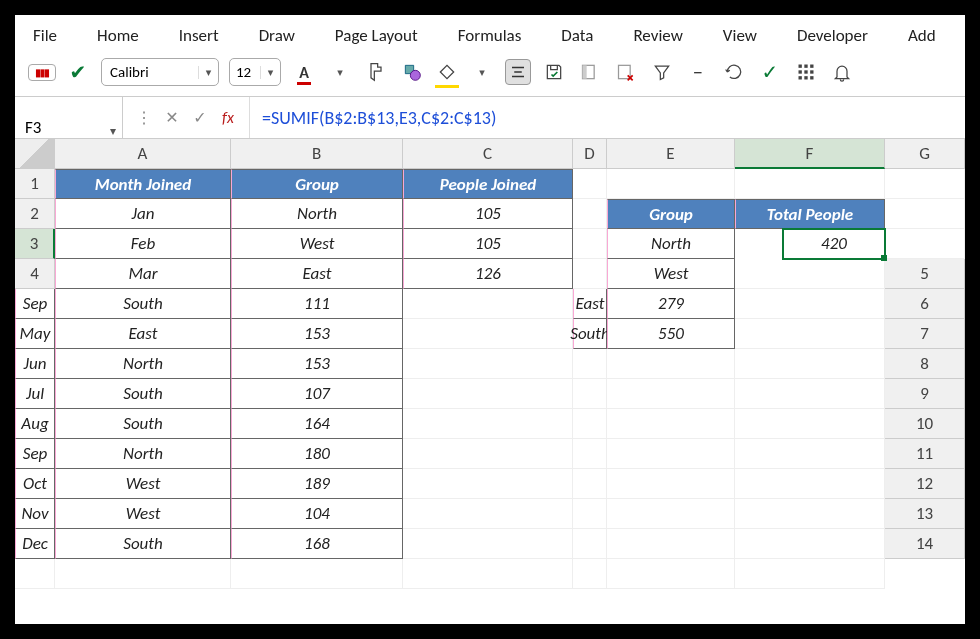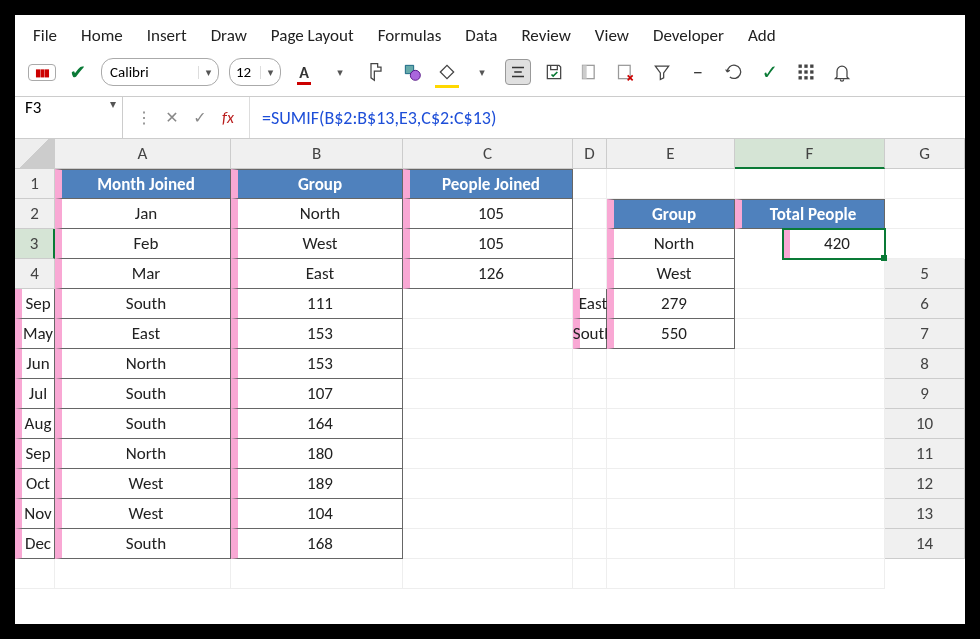--- a/index.html
+++ b/index.html
@@ -13,21 +13,21 @@
   .frame {
     background: #fff;
     position: absolute;
     top: 15px; left: 15px; right: 15px; bottom: 15px;
     display: flex;
     flex-direction: column;
     overflow: hidden;
   }
   .ribbon-tabs {
     display: flex;
-    gap: 24px;
+    gap: 40px;
     padding: 10px 18px 6px 18px;
     font-size: 17px;
     color: #222;
   }
   .ribbon-tabs div { cursor: pointer; }
   .toolbar {
     display: flex;
     align-items: center;
     gap: 10px;
     padding: 6px 14px 10px 14px;
@@ -46,41 +46,41 @@
     border-radius: 4px;
     padding: 1px 6px;
     font-size: 10px;
     font-weight: bold;
     color: #c00;
     letter-spacing: -1px;
   }
   .font-select {
     display: flex; align-items: center;
     border: 1px solid #aaa;
-    border-radius: 12px;
+    border-radius: 5px;
     height: 28px;
   }
   .font-name { width: 96px; padding: 0 8px; font-size: 15px; }
   .font-dd { width: 20px; text-align: center; color: #555; border-left: 1px solid #ddd; font-size: 11px;}
   .font-size { width: 30px; padding: 0 6px; font-size: 15px; text-align: left; }
   .color-A { position: relative; font-weight: bold; font-size: 16px; }
   .color-A::after { content:""; position:absolute; left:-2px; right:-2px; bottom:-3px; height:3px; background:#c00; }
   .fill-bucket { position: relative; width:24px; }
   .fill-bucket::after { content:""; position:absolute; left:0; right:0; bottom:-3px; height:3px; background:#ffd800; }
   .align-center-active { background:#e0e0e0; border:1px solid #999; }
   .formula-bar {
     display: flex;
     align-items: center;
     border-bottom: 1px solid #ccc;
     height: 42px;
   }
   .namebox {
     width: 108px;
     display: flex;
-    align-items: flex-start;
+    align-items: flex-end;
     justify-content: space-between;
     padding: 0 6px 0 10px;
     font-size: 17px;
     border-right: 1px solid #ccc;
     height: 100%;
   }
   .fb-controls {
     display: flex;
     align-items: center;
     gap: 6px;
@@ -133,21 +133,22 @@
   .rowhdr.sel { background:#d5e4d5; border-right:2px solid #0a7a36; }
   .cell {
     border-right: 1px solid #eee;
     border-bottom: 1px solid #eee;
     display:flex; align-items:center; justify-content:center;
     background:#fff;
   }
   .tbl {
     border-right: 1px solid #666;
     border-bottom: 1px solid #666;
-    border-left: 7px solid #f9a8d4;
+    border-left: 1px solid #f9a8d4;
+    font-style: italic;
   }
   .tbl.top { border-top: 1px solid #666; }
   .hdr-blue {
     background: #4f81bd;
     color: #fff;
     font-weight: bold;
   }
   .active-cell {
     outline: 2px solid #0a7a36;
     outline-offset: -1px;

